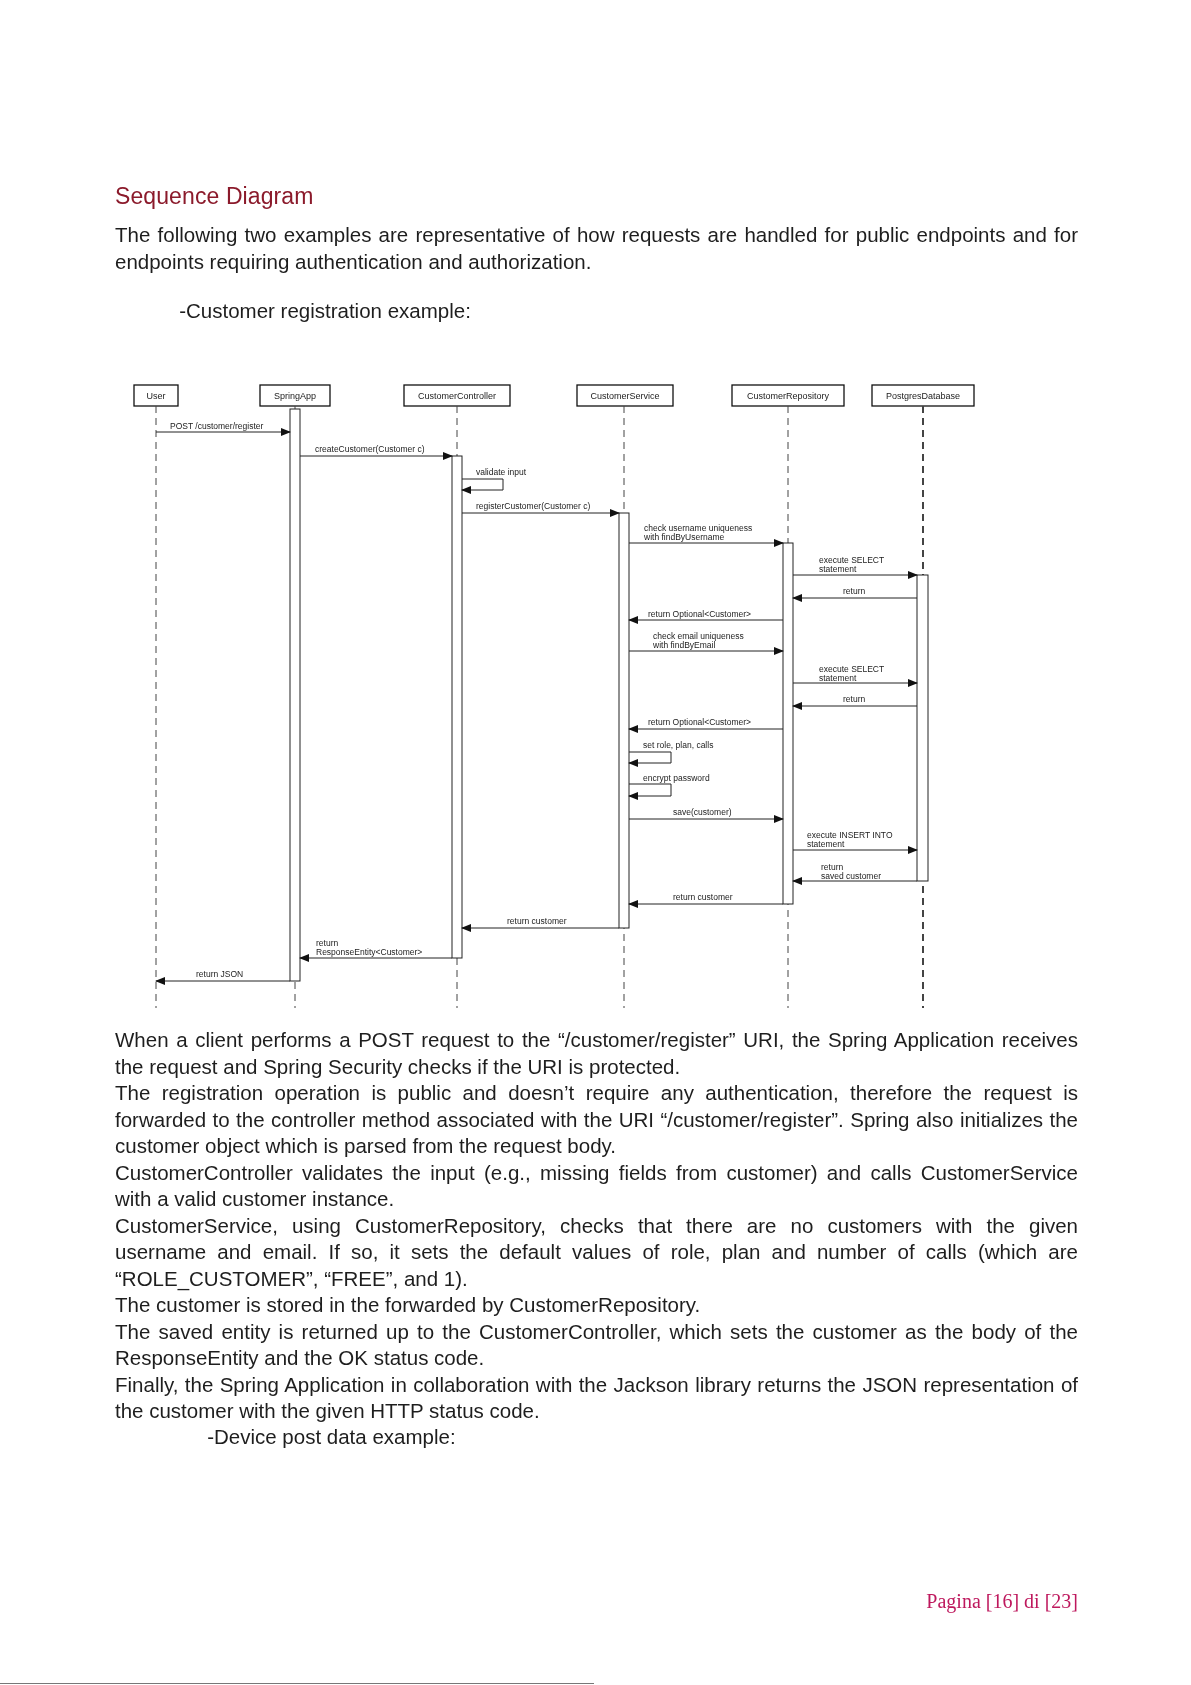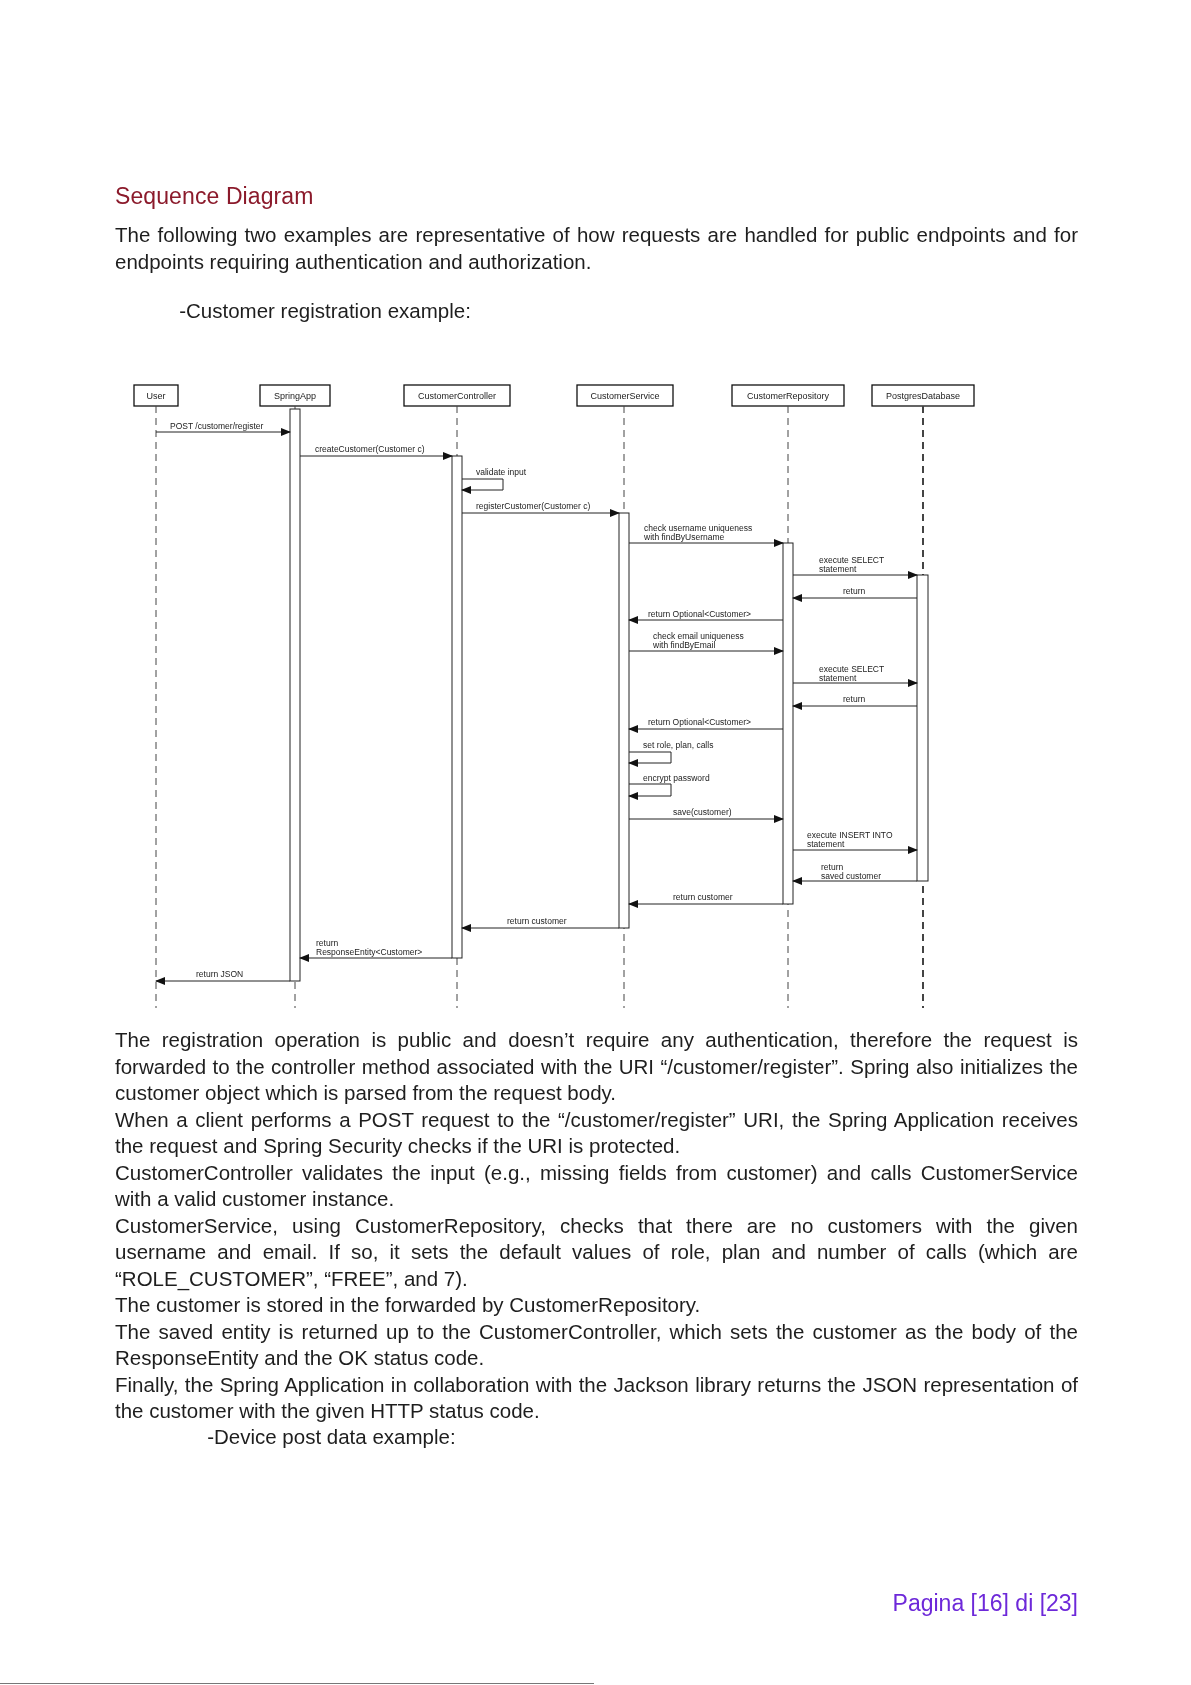--- a/index.html
+++ b/index.html
@@ -7,21 +7,21 @@
   .page { position: absolute; left: 0; top: 0; width: 1191px; height: 1406px; }
   .heading { position: absolute; left: 115px; top: 183px; font-size: 23px; color: #8b1a2b; font-weight: normal; margin: 0; letter-spacing: 0.1px; }
   .para { position: absolute; left: 115px; width: 963px; font-size: 20.5px; line-height: 27px; text-align: justify; margin: 0; }
   .bullet { position: absolute; left: 150px; font-size: 20.5px; text-align: right; }
   .bullet .dash { display: inline-block; width: 36px; }
   .diagram { position: absolute; left: 130px; top: 380px; width: 930px; height: 715px; }
   .diagram svg { width: 930px; height: 715px; }
   .diagram text { font-family: "Liberation Sans", sans-serif; fill: #222; }
   .body-lines { position: absolute; left: 115px; top: 1107px; width: 963px; font-size: 20.5px; line-height: 26.5px; }
   .body-lines p { margin: 0; text-align: justify; text-align-last: left; }
-  .footer { position: absolute; right: 113px; top: 1590px; font-size: 23px; color: #6d28d9; }
+  .footer { position: absolute; right: 113px; top: 1590px; font-size: 20px; color: #be185d; font-family: Liberation Serif, serif; }
   .footer-rule { position: absolute; left: 0; top: 1683px; width: 594px; height: 1px; background: #777; }
 </style>
 </head>
 <body>
 
 <div class="page">
 
   <h2 class="heading">Sequence Diagram</h2>
 
   <p class="para" style="top:221px;">The following two examples are representative of how requests are handled for public endpoints and for endpoints requiring authentication and authorization.</p>
@@ -133,24 +133,24 @@
         <text x="543" y="520">return customer</text>
         <text x="377" y="544">return customer</text>
         <text x="186" y="566">return</text>
         <text x="186" y="575">ResponseEntity&lt;Customer&gt;</text>
         <text x="66" y="597">return JSON</text>
       </g>
     </svg>
   </div>
 
   <div class="body-lines" style="top:1027px;">
+    <p>When a client performs a POST request to the “/customer/register” URI, the Spring Application receives the request and Spring Security checks if the URI is protected.</p>
     <p>The registration operation is public and doesn’t require any authentication, therefore the request is forwarded to the controller method associated with the URI “/customer/register”. Spring also initializes the customer object which is parsed from the request body.</p>
-    <p>When a client performs a POST request to the “/customer/register” URI, the Spring Application receives the request and Spring Security checks if the URI is protected.</p>
     <p>CustomerController validates the input (e.g., missing fields from customer) and calls CustomerService with a valid customer instance.</p>
-    <p>CustomerService, using CustomerRepository, checks that there are no customers with the given username and email. If so, it sets the default values of role, plan and number of calls (which are “ROLE_CUSTOMER”, “FREE”, and 7).</p>
+    <p>CustomerService, using CustomerRepository, checks that there are no customers with the given username and email. If so, it sets the default values of role, plan and number of calls (which are “ROLE_CUSTOMER”, “FREE”, and 1).</p>
     <p>The customer is stored in the forwarded by CustomerRepository.</p>
     <p>The saved entity is returned up to the CustomerController, which sets the customer as the body of the ResponseEntity and the OK status code.</p>
     <p>Finally, the Spring Application in collaboration with the Jackson library returns the JSON representation of the customer with the given HTTP status code.</p>
   </div>
 
   <div class="bullet" style="top:1425px;margin-left:28px;">
     <span class="dash">-</span><span>Device post data example:</span>
   </div>
 
   <div class="footer">Pagina [16] di [23]</div>

